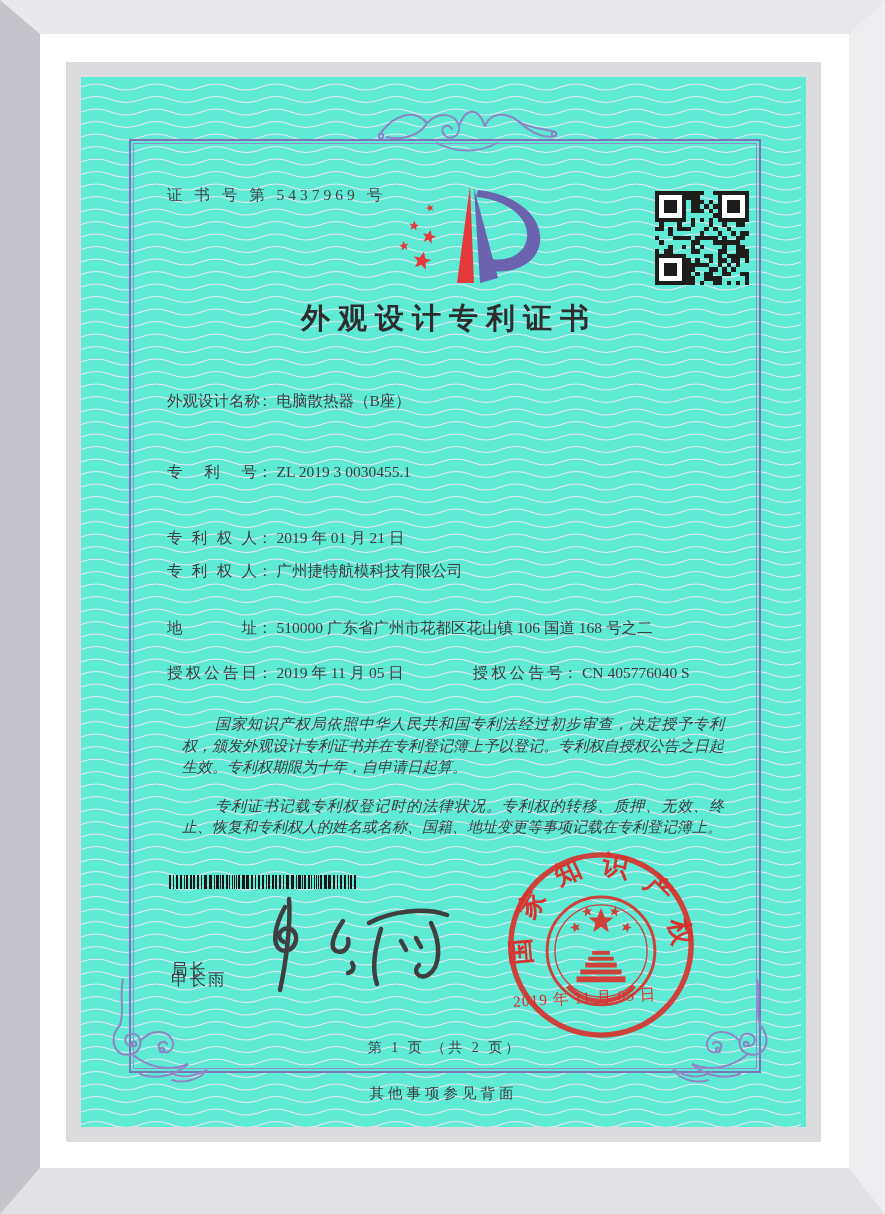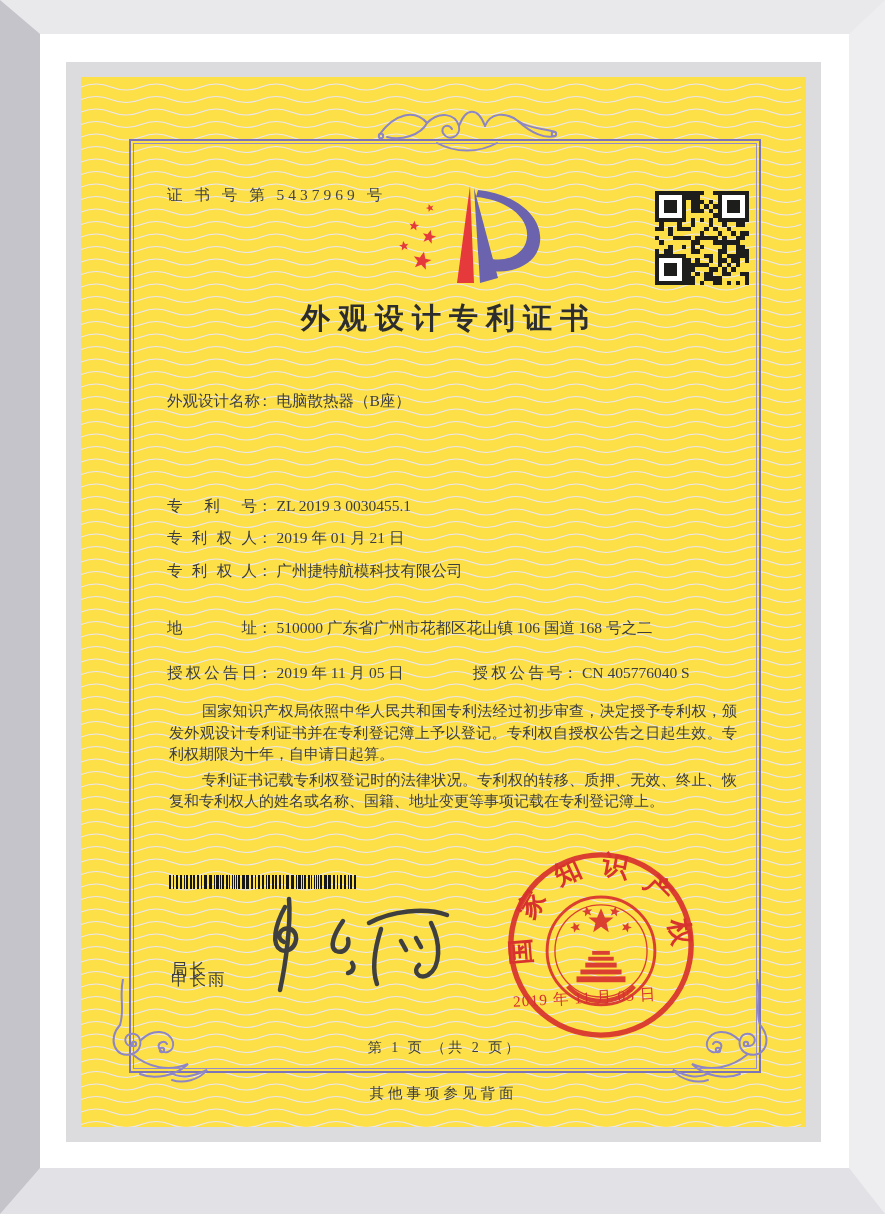--- a/index.html
+++ b/index.html
@@ -3,37 +3,37 @@
 <meta charset="utf-8">
 <style>
   html,body{margin:0;padding:0;background:#ffffff;}
   .photo{position:relative;width:885px;height:1214px;background:#ffffff;overflow:hidden;
          font-family:"Liberation Serif","DejaVu Serif",serif;color:#3b3b3b;}
   
   .bevel{position:absolute;inset:0;box-sizing:border-box;border-style:solid;
          border-width:34px 36px 46px 40px;
          border-color:#e9e9ec #eeeef1 #e2e2e6 #c4c4ca;}
   .band{position:absolute;left:66px;top:62px;right:64px;bottom:72px;background:#dcdcdf;}
-  .paper{position:absolute;left:81px;top:77px;right:79px;bottom:87px;background:#fde047;}
+  .paper{position:absolute;left:81px;top:77px;right:79px;bottom:87px;background:#5eead4;}
   .waves{position:absolute;inset:0;width:100%;height:100%;}
   
   .cert{position:absolute;left:48px;top:62px;width:628px;height:930px;
         border:2.5px solid #7c74b7;}
   .cert::after{content:"";position:absolute;inset:2px;border:1px solid #948dc6;pointer-events:none;}
   .cert *{box-sizing:border-box;}
   .abs{position:absolute;}
   .cert-no{left:36px;top:44px;font-size:15.5px;letter-spacing:4px;color:#454545;}
   .title{left:0;right:0;top:158px;text-align:center;font-size:29px;font-weight:600;
          letter-spacing:8px;padding-left:8px;color:#2d2d2d;}
   .row{left:36px;right:14px;font-size:15.5px;white-space:nowrap;color:#3d3d3d;}
   .lbl{display:inline-block;width:90px;text-align:justify;text-align-last:justify;-moz-text-align-last:justify;}
   .colon{display:inline-block;margin-right:4px;}
   .val-fixed{display:inline-block;width:196px;}
   .paras{left:34px;right:18px;top:556px;font-size:15px;line-height:21.5px;text-align:justify;color:#3d3d3d;}
-  .paras p{margin:4px;text-indent:2.2em;}
+  .paras p{margin:17px;text-indent:2.2em;font-style:italic;}
   .barcode{left:38px;top:734px;width:192px;height:14px;font-size:0;}
   .barcode i{display:inline-block;height:100%;background:#161616;}
   .signer{left:40px;font-size:16.5px;letter-spacing:2px;color:#3d3d3d;}
   .sig-svg{left:92px;top:752px;}
   .seal-svg{left:372px;top:706px;}
   .seal-date{left:382px;top:846px;width:180px;color:#d8322e;font-size:15.5px;
              letter-spacing:1px;transform:rotate(-3deg);white-space:nowrap;}
   .page-num{left:0;right:0;top:898px;text-align:center;font-size:14px;letter-spacing:3px;color:#3d3d3d;}
   .back-note{position:absolute;left:0;right:0;top:1007px;text-align:center;
              font-size:14.5px;letter-spacing:4px;color:#3d3d3d;}
@@ -353,21 +353,21 @@
               <rect x="20" y="20" width="1" height="1"></rect>
             </g>
           </svg>
       </div>
 
       <div class="abs row" style="top:250px">
         <span class="lbl">外观设计名称</span><span class="colon">：</span><span>电脑散热器（B座）</span>
       </div>
 
       <div class="abs title">外观设计专利证书</div>
-      <div class="abs row" style="top:355px">
+      <div class="abs row" style="top:321px">
         <span class="lbl">专利号</span><span class="colon">：</span><span>ZL 2019 3 0030455.1</span>
       </div>
       <div class="abs row" style="top:387px">
         <span class="lbl">专利权人</span><span class="colon">：</span><span>2019 年 01 月 21 日</span>
       </div>
       <div class="abs row" style="top:420px">
         <span class="lbl">专利权人</span><span class="colon">：</span><span>广州捷特航模科技有限公司</span>
       </div>
       <div class="abs row" style="top:477px">
         <span class="lbl">地址</span><span class="colon">：</span><span>510000 广东省广州市花都区花山镇 106 国道 168 号之二</span>

